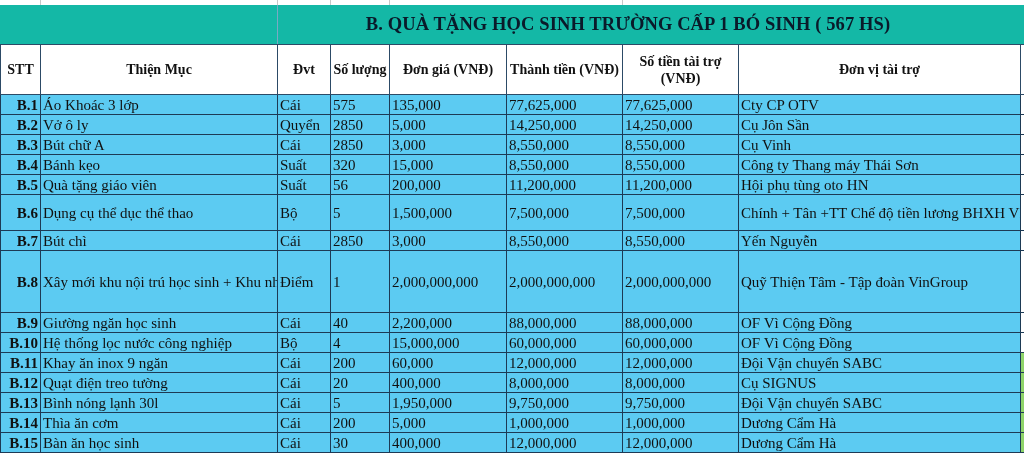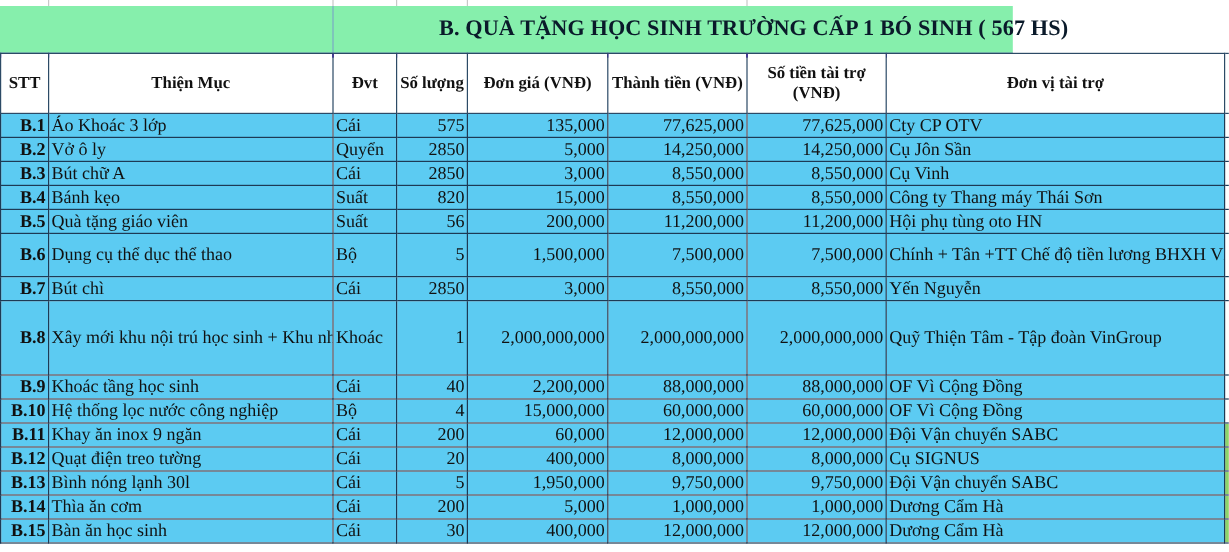--- a/index.html
+++ b/index.html
@@ -6,22 +6,22 @@
   body {
     width:1024px; height:460px; overflow:hidden; background:#ffffff;
     font-family: "Liberation Serif", "DejaVu Serif", serif;
     color:#111;
     position:relative;
   }
   .sheet { position:absolute; left:0; top:0; width:1024px; }
   .topstrip { position:absolute; left:0; top:0; width:1024px; height:5px; background:#fff; }
   .topstrip .tick { position:absolute; top:0; width:1px; height:5px; background:#c8c8c8; }
   .title-band {
-    position:absolute; left:0; top:5px; width:844px; height:39px;
-    background:#86efac; border-bottom:4px solid #6d28d9;
+    position:absolute; left:0; top:5px; width:1024px; height:39px;
+    background:#14b8a6; border-bottom:4px solid #6d28d9;
   }
   .title-band .divider { position:absolute; left:277px; top:0; width:1px; height:39px; background:#7aa9c4; }
   .title-text {
     position:absolute; left:278px; width:700px; top:0; height:39px;
     display:flex; align-items:center; justify-content:center;
     font-weight:bold; font-size:18.5px; color:#0a1a2a; letter-spacing:0.1px;
   }
   table.grid {
     position:absolute; left:0; top:44px;
     border-collapse:collapse; table-layout:fixed; width:1028px;
@@ -30,21 +30,21 @@
     border:1px solid #1d3a55; padding:0 2px; overflow:hidden; white-space:nowrap;
     font-size:15px; line-height:18px;
   }
   table.grid th {
     background:#ffffff; font-weight:bold; font-size:14px; line-height:17px;
     text-align:center; vertical-align:middle; white-space:normal; height:49px;
     border-color:#2c4a66;
   }
   table.grid tr.data td { background:#5ccbf2; height:19px; }
   td.stt { font-weight:bold; text-align:right; }
-  td.num { text-align:right; }
+  td.num { text-align:left; }
   td.wrap { white-space:normal; }
   td.extra { background:#ffffff !important; border-left:1px solid #777; border-right:none; border-top-color:#ccc; border-bottom-color:#ccc; }
   td.extra.green { background:#8fd46a !important; }
   th.extra { border-right:none; border-left:1px solid #777; }
 </style>
 </head>
 <body>
 
 <div class="sheet">
   <div class="topstrip">
@@ -116,21 +116,21 @@
           <td class="num">3,000</td>
           <td class="num">8,550,000</td>
           <td class="num">8,550,000</td>
           <td>Cụ Vinh</td>
           <td class="extra"></td>
         </tr>
         <tr class="data">
           <td class="stt">B.4</td>
           <td>Bánh kẹo</td>
           <td>Suất</td>
-          <td class="num">820</td>
+          <td class="num">320</td>
           <td class="num">15,000</td>
           <td class="num">8,550,000</td>
           <td class="num">8,550,000</td>
           <td>Công ty Thang máy Thái Sơn</td>
           <td class="extra"></td>
         </tr>
         <tr class="data">
           <td class="stt">B.5</td>
           <td>Quà tặng giáo viên</td>
           <td>Suất</td>
@@ -159,31 +159,31 @@
           <td class="num">2850</td>
           <td class="num">3,000</td>
           <td class="num">8,550,000</td>
           <td class="num">8,550,000</td>
           <td>Yến Nguyễn</td>
           <td class="extra"></td>
         </tr>
         <tr class="data">
           <td class="stt" style="height: 61px;">B.8</td>
           <td class="wrap" style="height: 61px;">Xây mới khu nội trú học sinh + Khu nhà ăn học sinh + nhà vệ sinh điểm trường Pác Ma</td>
-          <td style="height: 61px;">Khoác</td>
+          <td style="height: 61px;">Điểm</td>
           <td class="num" style="height: 61px;">1</td>
           <td class="num" style="height: 61px;">2,000,000,000</td>
           <td class="num" style="height: 61px;">2,000,000,000</td>
           <td class="num" style="height: 61px;">2,000,000,000</td>
           <td class="wrap" style="height: 61px;">Quỹ Thiện Tâm - Tập đoàn VinGroup</td>
           <td class="extra"></td>
         </tr>
         <tr class="data">
           <td class="stt">B.9</td>
-          <td>Khoác tầng học sinh</td>
+          <td>Giường ngăn học sinh</td>
           <td>Cái</td>
           <td class="num">40</td>
           <td class="num">2,200,000</td>
           <td class="num">88,000,000</td>
           <td class="num">88,000,000</td>
           <td>OF Vì Cộng Đồng</td>
           <td class="extra"></td>
         </tr>
         <tr class="data">
           <td class="stt">B.10</td>

